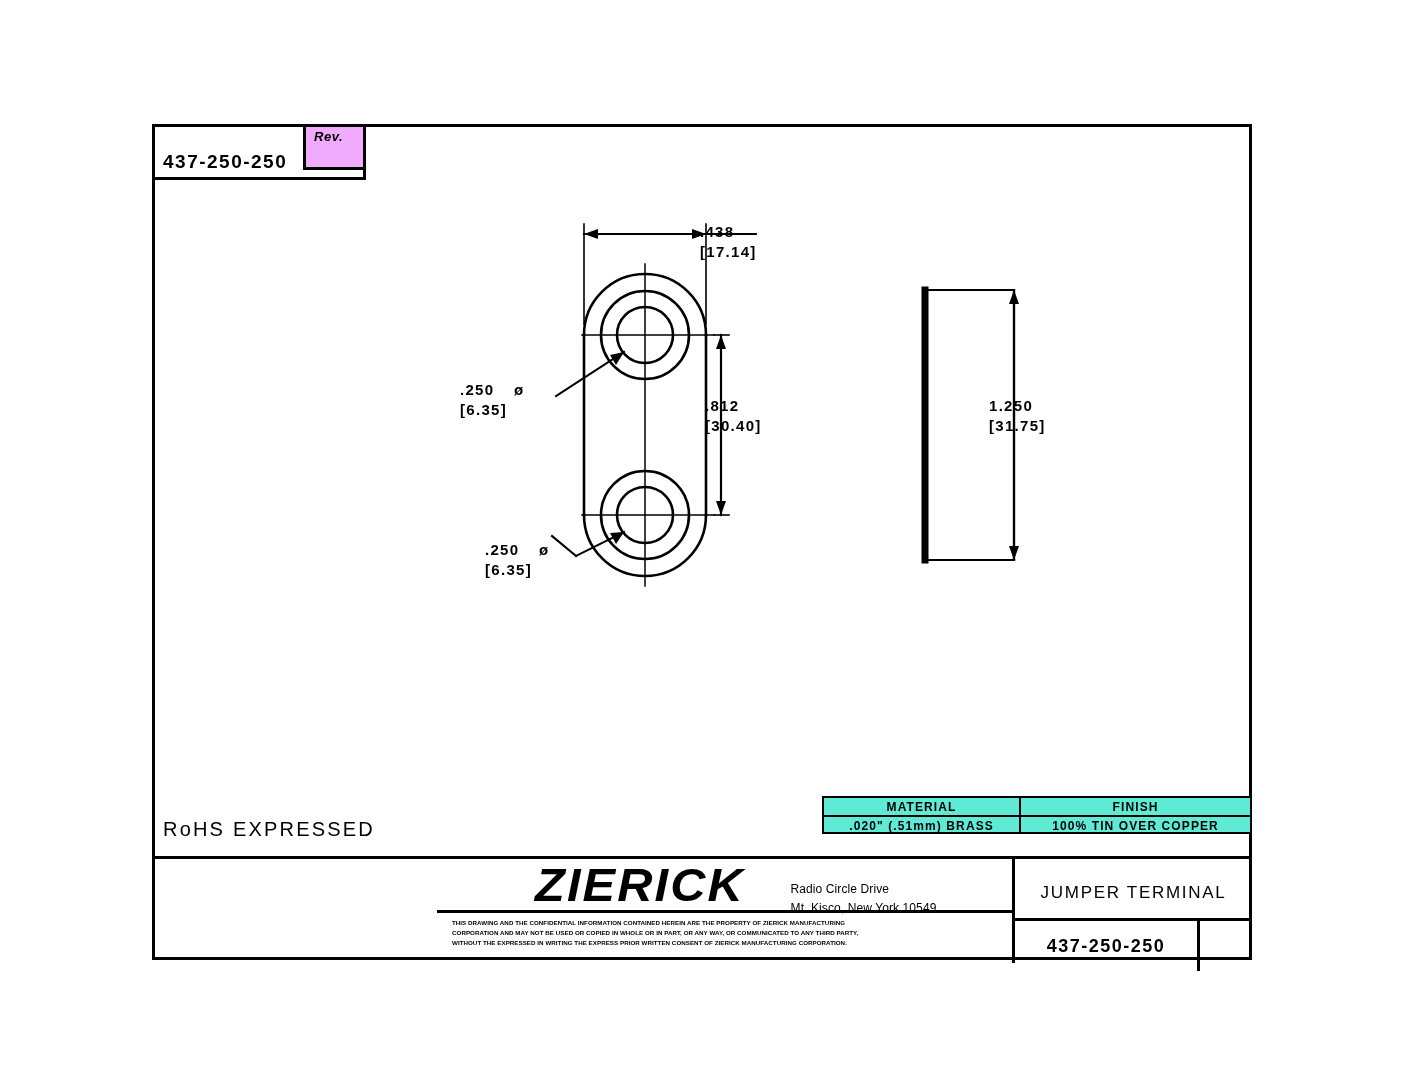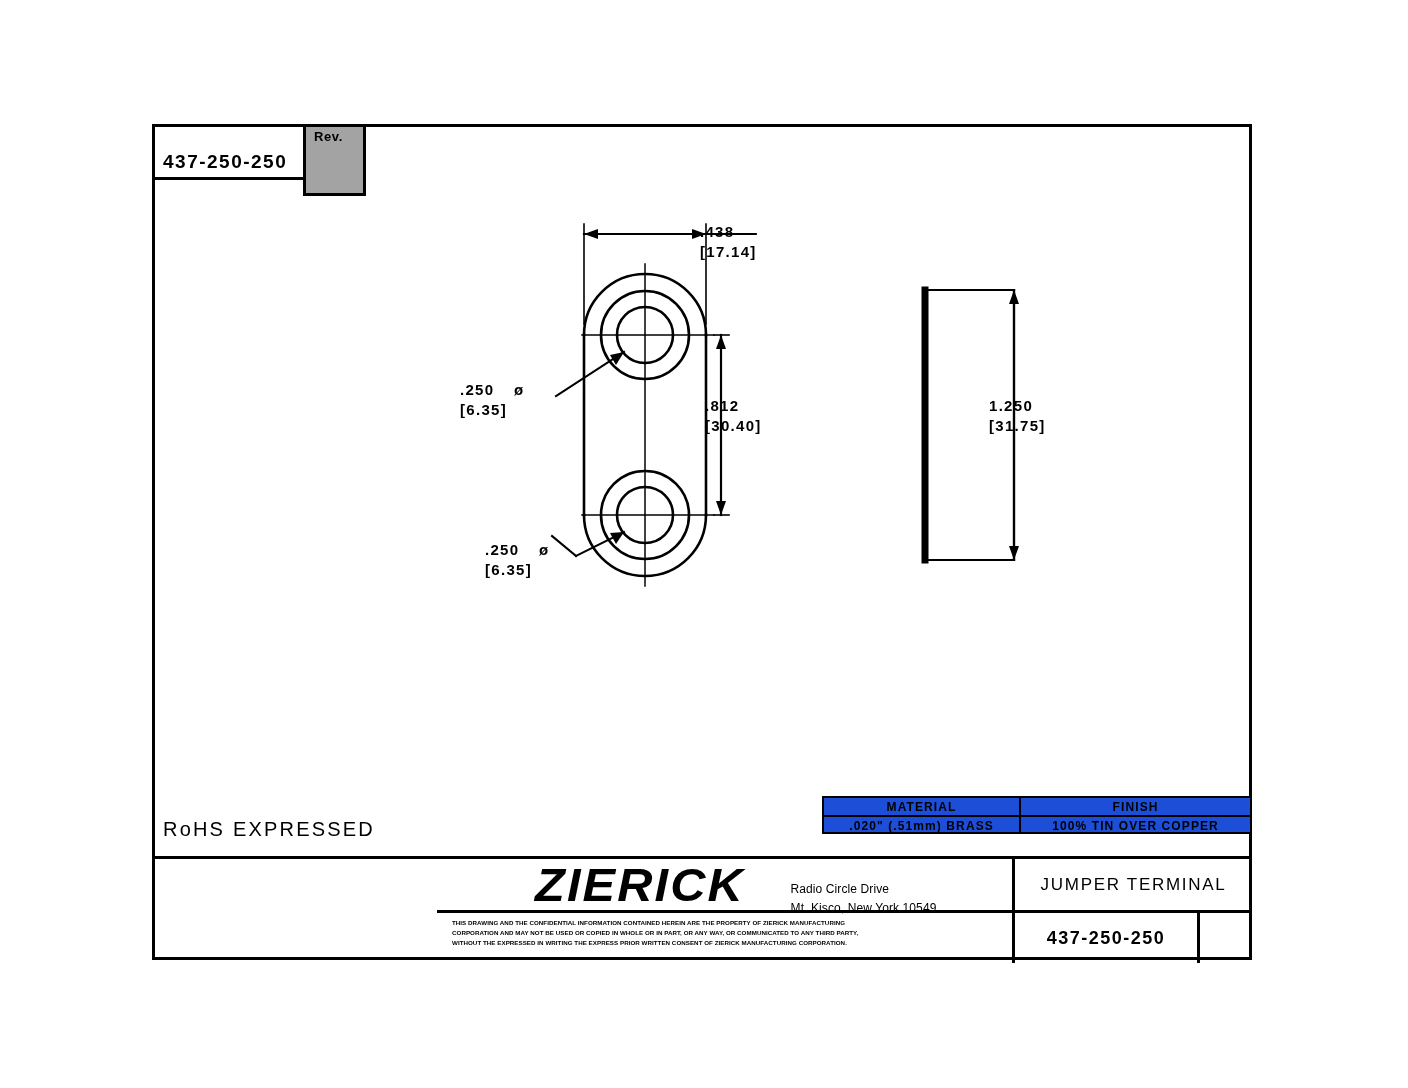--- a/index.html
+++ b/index.html
@@ -60,25 +60,26 @@
     left: 8px;
     bottom: 5px;
     font-size: 19px;
     letter-spacing: 1.5px;
   }
   .rev-block {
     position: absolute;
     left: 303px;
     top: 124px;
     width: 63px;
-    height: 72px;
+    height: 46px;
     border: 3px solid #000;
     border-left-width: 3px;
     box-sizing: border-box;
-    background: #a3a3a3;
+    background: #f0abfc;
+    font-style: italic;
   }
   .rev-label {
     position: absolute;
     left: 8px;
     top: 3px;
     font-size: 13px;
     letter-spacing: 0.6px;
   }
 
   
@@ -138,21 +139,21 @@
 
   
   .mf-table {
     position: absolute;
     left: 822px;
     top: 796px;
     width: 430px;
     height: 38px;
     border: 2px solid #000;
     box-sizing: border-box;
-    background: #1d4ed8;
+    background: #5eead4;
   }
   .mf-table .row {
     display: flex;
     height: 17px;
   }
   .mf-table .row.r1 { border-bottom: 2px solid #000; }
   .mf-table .cell {
     display: flex;
     align-items: center;
     justify-content: center;
@@ -251,21 +252,21 @@
     top: 5px;
     width: 410px;
     font-size: 6.2px;
     font-weight: 700;
     line-height: 1.62;
     letter-spacing: 0.05px;
   }
   .tb-right {
     position: absolute;
     left: 863px;
-    top: 0;
+    top: 8px;
     width: 237px;
     height: 104px;
   }
   .tb-title {
     position: absolute;
     left: 0; top: 0;
     width: 100%;
     height: 54px;
     border-bottom: 3px solid #000;
     box-sizing: border-box;

